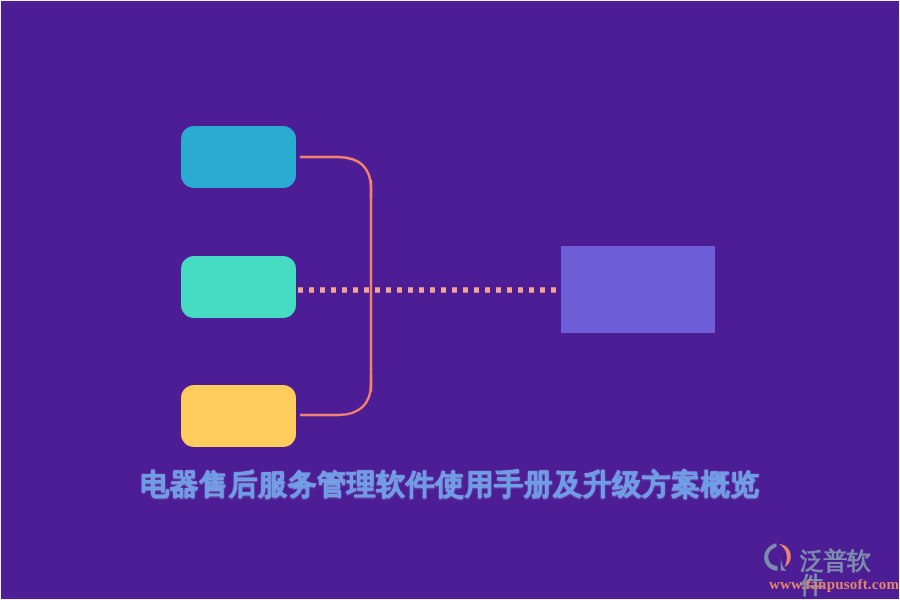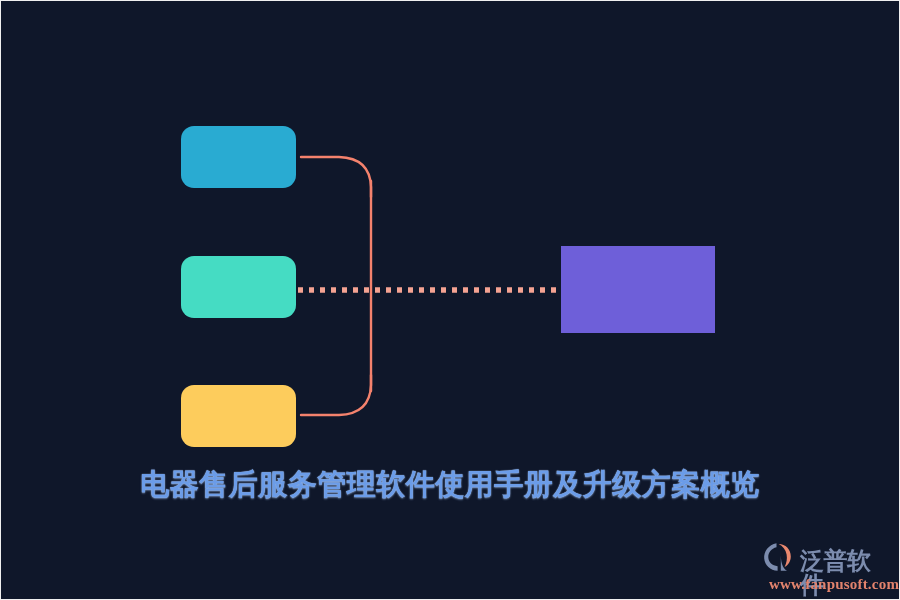--- a/index.html
+++ b/index.html
@@ -8,21 +8,21 @@
     padding: 0;
     background: #ffffff;
   }
   body {
     font-family: "Liberation Sans", sans-serif;
   }
   #canvas {
     position: relative;
     width: 900px;
     height: 600px;
-    background: #0f172a;
+    background: #4c1d95;
     box-sizing: border-box;
     border: 1px solid #f0f0f0;
     overflow: hidden;
   }
 
   
   #diagram {
     position: absolute;
     left: 0;
     top: 0;

